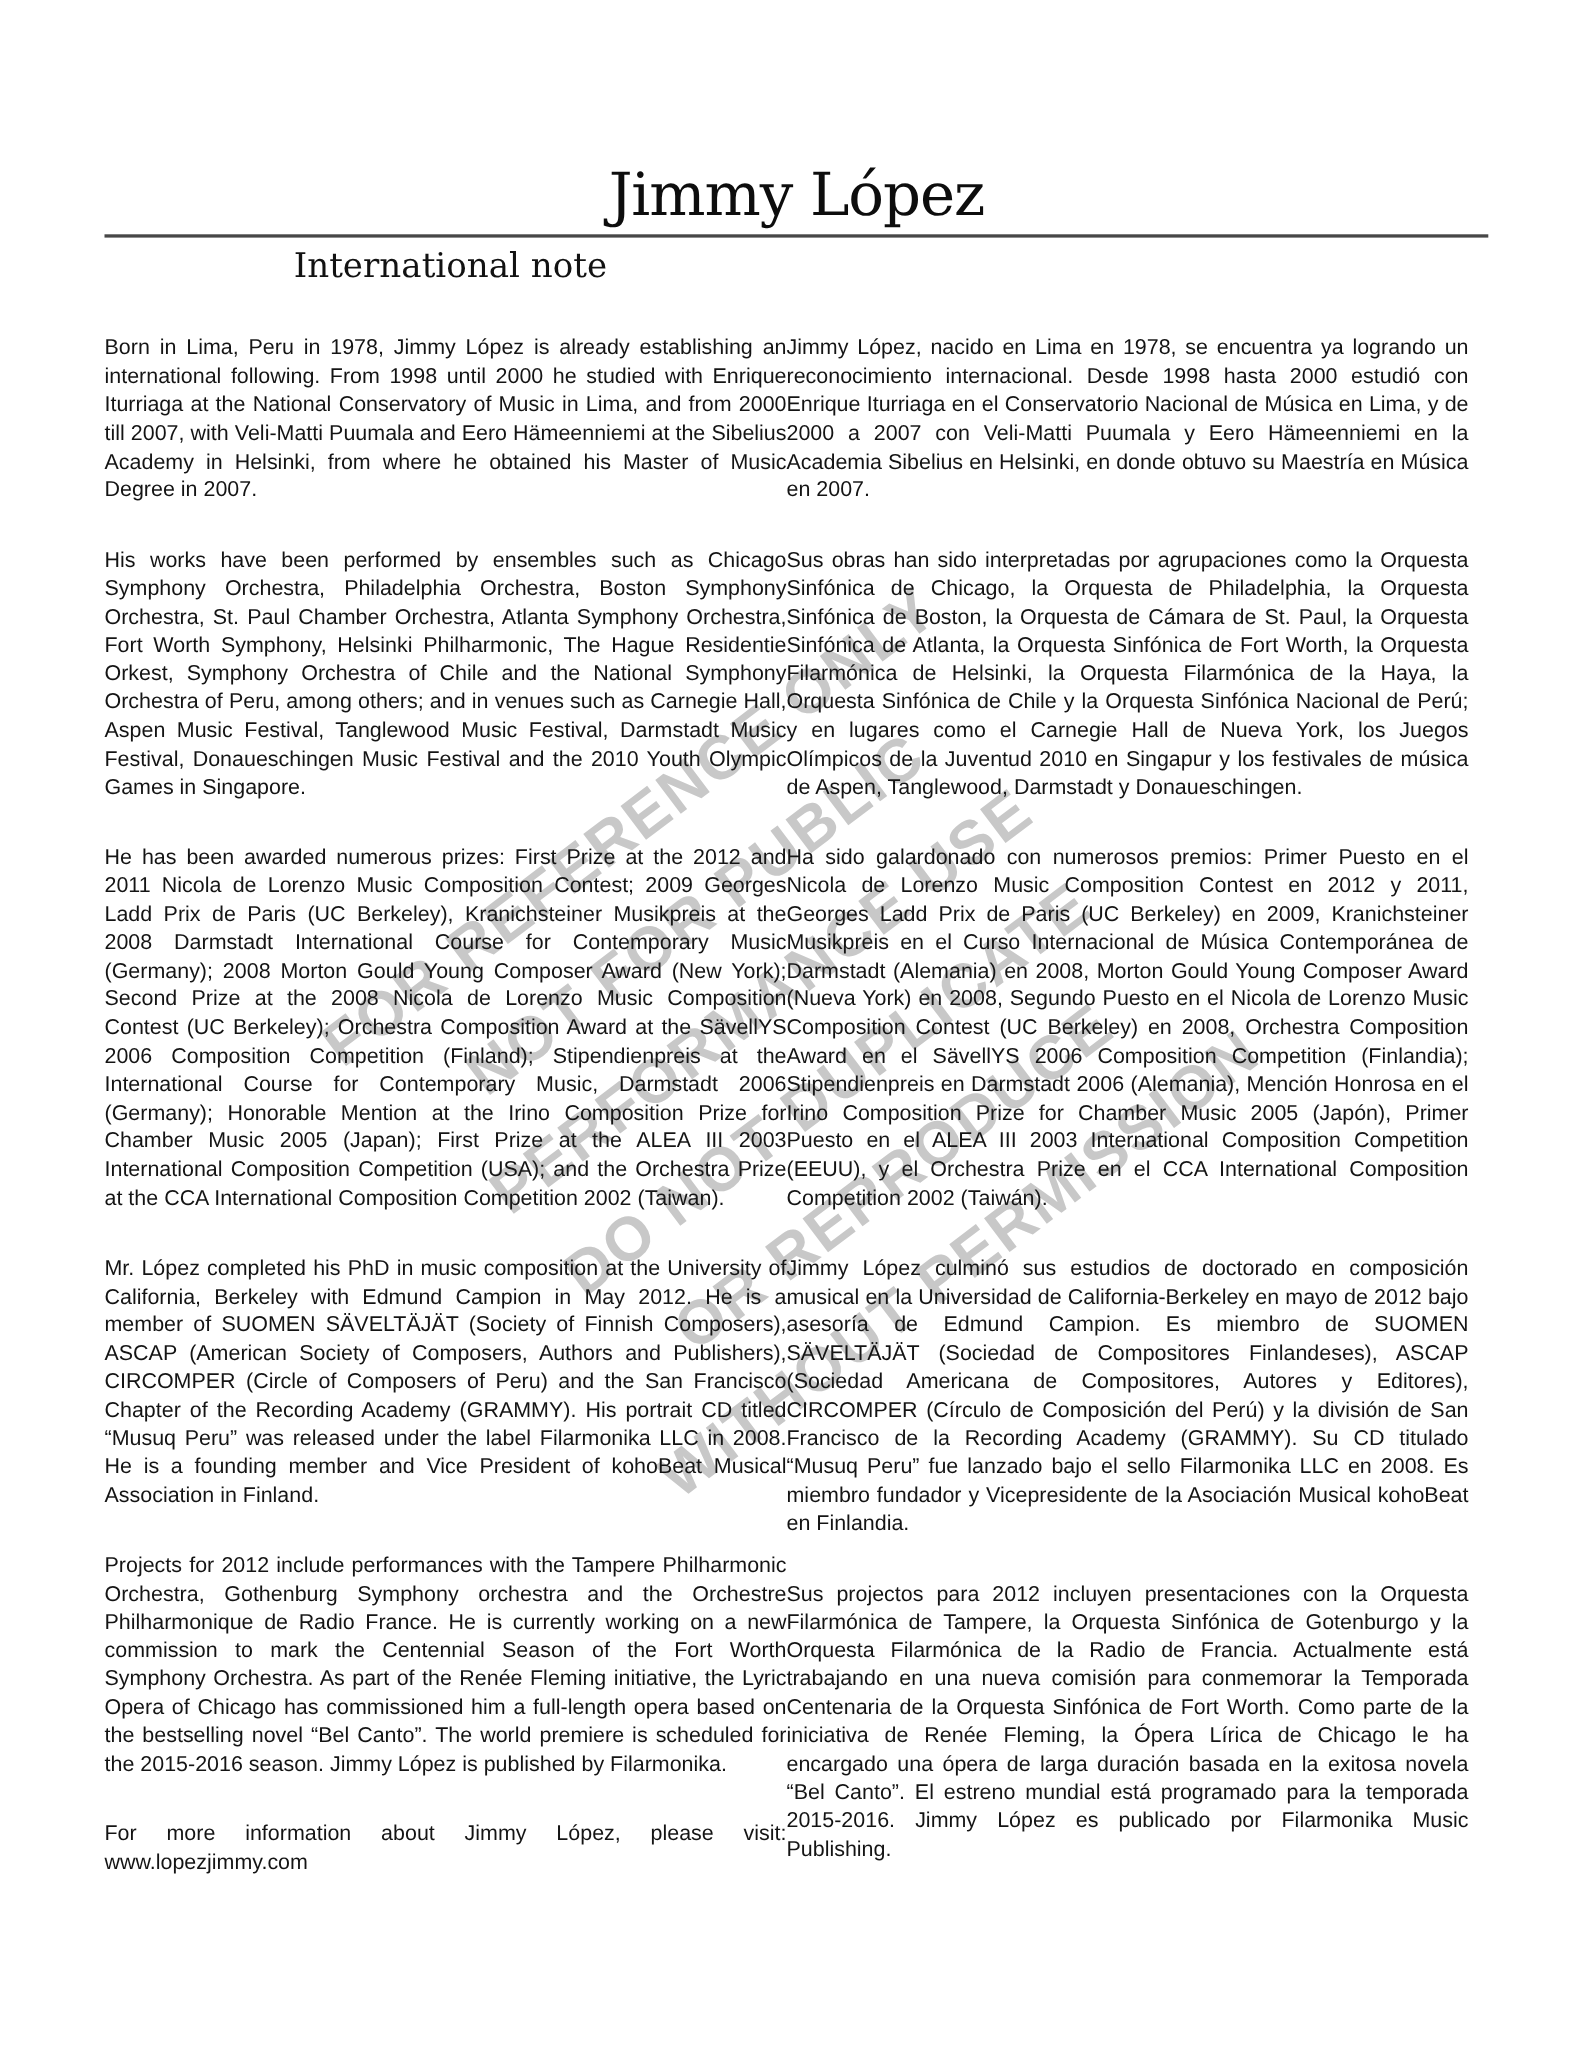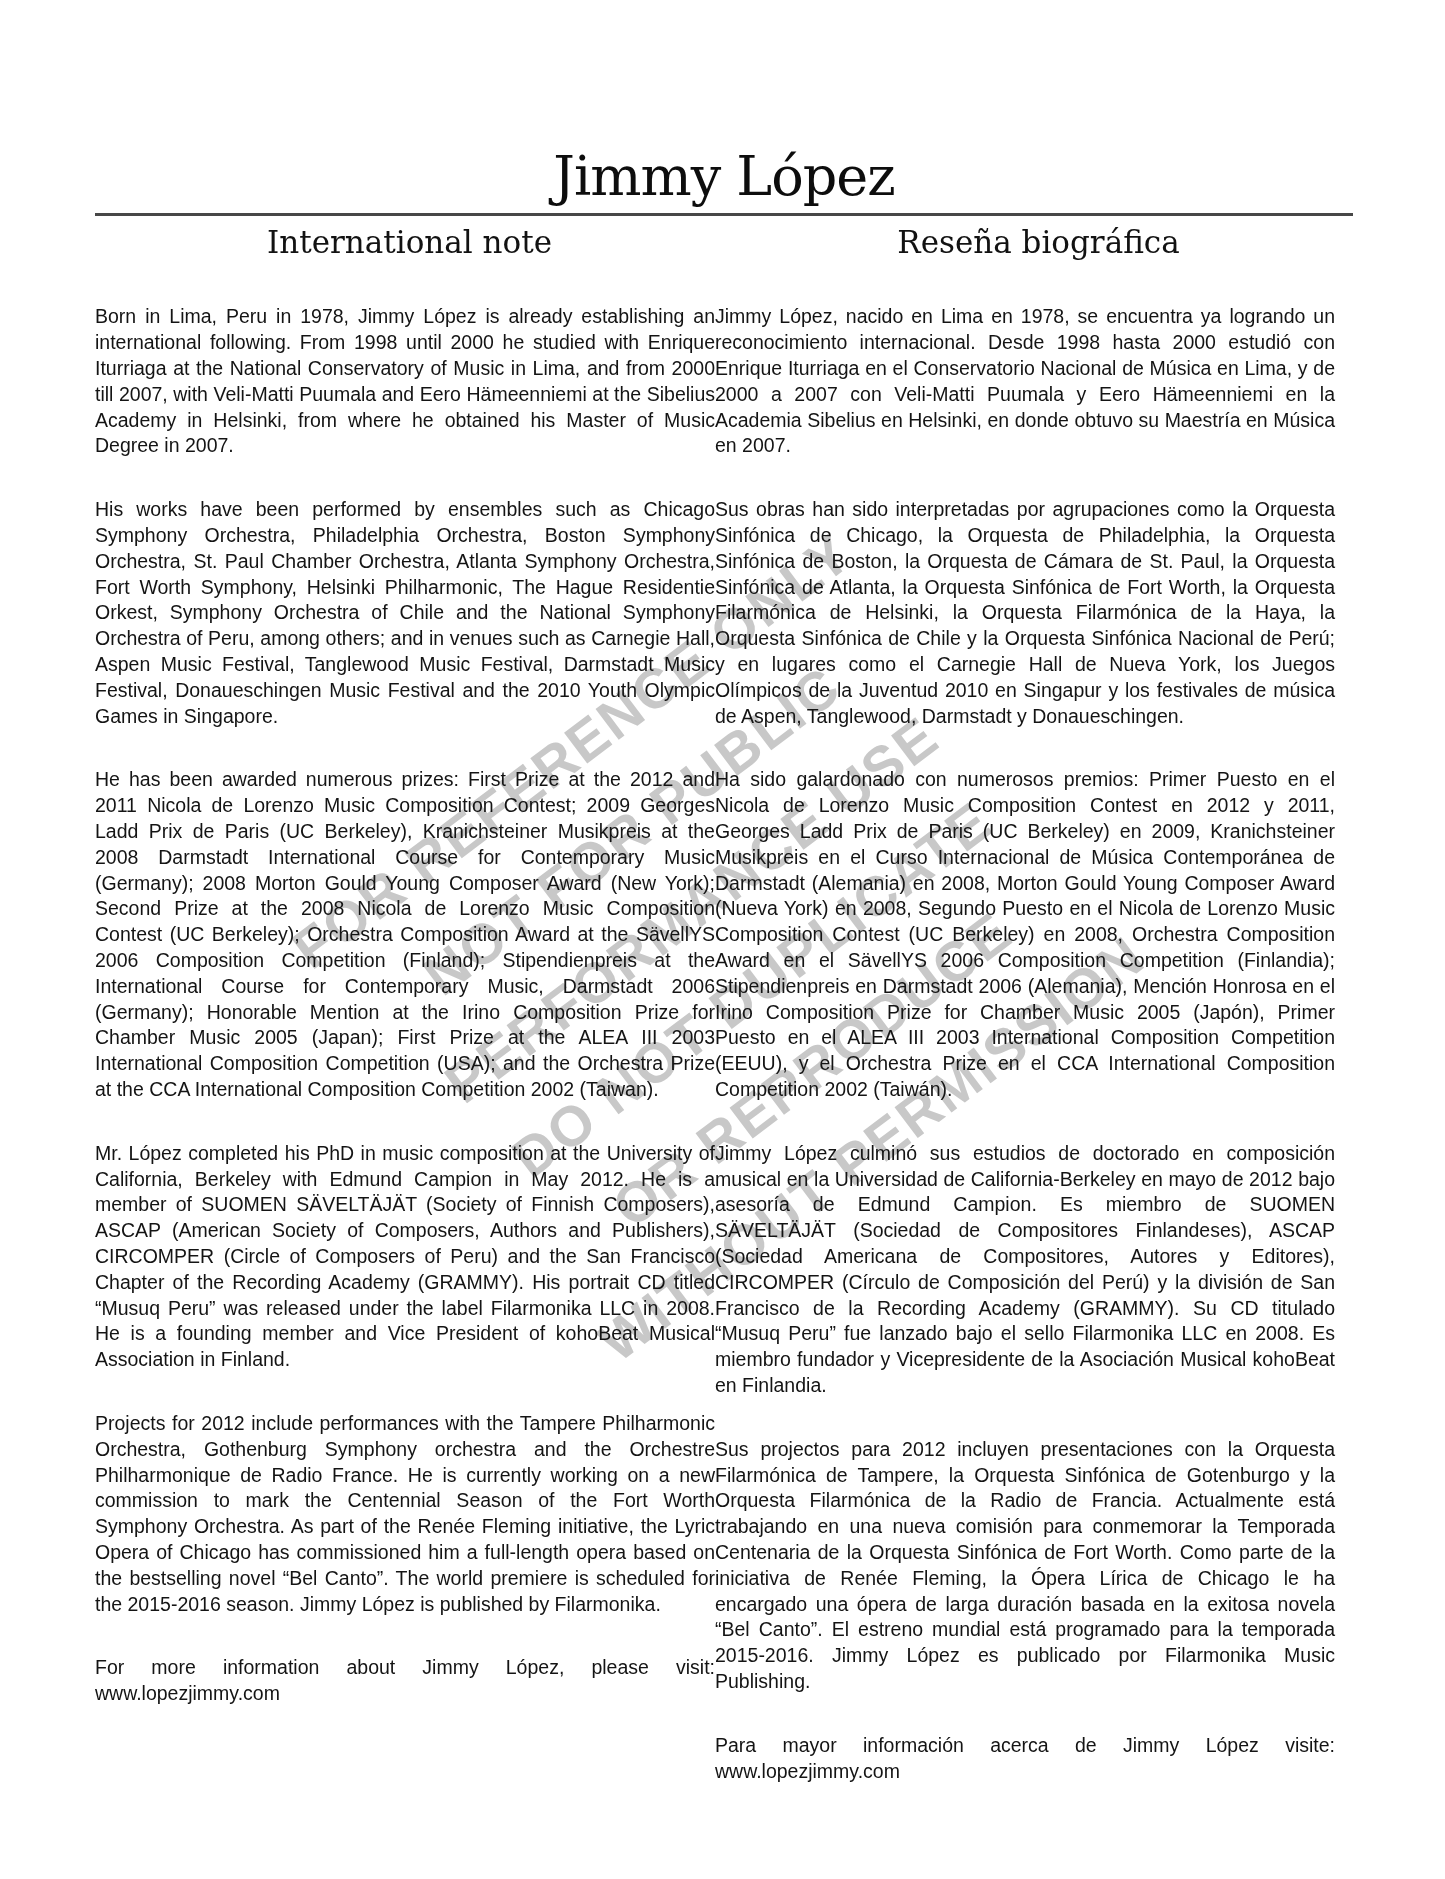--- a/index.html
+++ b/index.html
@@ -86,38 +86,36 @@
     <div>WITHOUT PERMISSION</div>
   </div>
 
   <div class="content">
 
     <h1 class="title">Jimmy López</h1>
     <div class="rule" style="background: rgb(71, 71, 71);"></div>
 
     <div class="headers">
       <div class="col-header">International note</div>
-      <div class="col-header">Reseña biográfica</div>
     </div>
 
     <div class="columns">
 
       <div class="col">
         <p>Born in Lima, Peru in 1978, Jimmy López is already establishing an international following. From 1998 until 2000 he studied with Enrique Iturriaga at the National Conservatory of Music in Lima, and from 2000 till 2007, with Veli-Matti Puumala and Eero Hämeenniemi at the Sibelius Academy in Helsinki, from where he obtained his Master of Music Degree in 2007.</p>
         <p>His works have been performed by ensembles such as Chicago Symphony Orchestra, Philadelphia Orchestra, Boston Symphony Orchestra, St. Paul Chamber Orchestra, Atlanta Symphony Orchestra, Fort Worth Symphony, Helsinki Philharmonic, The Hague Residentie Orkest, Symphony Orchestra of Chile and the National Symphony Orchestra of Peru, among others; and in venues such as Carnegie Hall, Aspen Music Festival, Tanglewood Music Festival, Darmstadt Music Festival, Donaueschingen Music Festival and the 2010 Youth Olympic Games in Singapore.</p>
         <p>He has been awarded numerous prizes: <b>First Prize</b> at the 2012 and 2011 <b>Nicola de Lorenzo Music Composition Contest</b>; 2009 <b>Georges Ladd Prix de Paris</b> (UC Berkeley), <b>Kranichsteiner Musikpreis</b> at the 2008 <b>Darmstadt International Course for Contemporary Music</b> (Germany); 2008 <b>Morton Gould Young Composer Award</b> (New York); <b>Second Prize</b> at the 2008 <b>Nicola de Lorenzo Music Composition Contest</b> (UC Berkeley); <b>Orchestra Composition Award</b> at the <b>SävellYS 2006 Composition Competition</b> (Finland); <b>Stipendienpreis</b> at the <b>International Course for Contemporary Music</b>, Darmstadt 2006 (Germany); <b>Honorable Mention</b> at the <b>Irino Composition Prize for Chamber Music</b> 2005 (Japan); <b>First Prize</b> at the <b>ALEA III 2003 International Composition Competition</b> (USA); and the <b>Orchestra Prize</b> at the <b>CCA International Composition Competition</b> 2002 (Taiwan).</p>
         <p>Mr. López completed his PhD in music composition at the University of California, Berkeley with Edmund Campion in May 2012. He is a member of SUOMEN SÄVELTÄJÄT (Society of Finnish Composers), ASCAP (American Society of Composers, Authors and Publishers), CIRCOMPER (Circle of Composers of Peru) and the San Francisco Chapter of the Recording Academy (GRAMMY). His portrait CD titled “Musuq Peru” was released under the label Filarmonika LLC in 2008. He is a founding member and Vice President of kohoBeat Musical Association in Finland.</p>
         <p>Projects for 2012 include performances with the Tampere Philharmonic Orchestra, Gothenburg Symphony orchestra and the Orchestre Philharmonique de Radio France. He is currently working on a new commission to mark the Centennial Season of the Fort Worth Symphony Orchestra. As part of the Renée Fleming initiative, the Lyric Opera of Chicago has commissioned him a full-length opera based on the bestselling novel “Bel Canto”. The world premiere is scheduled for the 2015-2016 season. Jimmy López is published by Filarmonika.</p>
         <p>For more information about Jimmy López, please visit: www.lopezjimmy.com</p>
       </div>
 
       <div class="col">
         <p>Jimmy López, nacido en Lima en 1978, se encuentra ya logrando un reconocimiento internacional. Desde 1998 hasta 2000 estudió con Enrique Iturriaga en el Conservatorio Nacional de Música en Lima, y de 2000 a 2007 con Veli-Matti Puumala y Eero Hämeenniemi en la Academia Sibelius en Helsinki, en donde obtuvo su Maestría en Música en 2007.</p>
         <p>Sus obras han sido interpretadas por agrupaciones como la Orquesta Sinfónica de Chicago, la Orquesta de Philadelphia, la Orquesta Sinfónica de Boston, la Orquesta de Cámara de St. Paul, la Orquesta Sinfónica de Atlanta, la Orquesta Sinfónica de Fort Worth, la Orquesta Filarmónica de Helsinki, la Orquesta Filarmónica de la Haya, la Orquesta Sinfónica de Chile y la Orquesta Sinfónica Nacional de Perú; y en lugares como el Carnegie Hall de Nueva York, los Juegos Olímpicos de la Juventud 2010 en Singapur y los festivales de música de Aspen, Tanglewood, Darmstadt y Donaueschingen.</p>
         <p>Ha sido galardonado con numerosos premios: <b>Primer Puesto</b> en el <b>Nicola de Lorenzo Music Composition Contest</b> en 2012 y 2011, <b>Georges Ladd Prix de Paris</b> (UC Berkeley) en 2009, <b>Kranichsteiner Musikpreis</b> en el <b>Curso Internacional de Música Contemporánea de Darmstadt</b> (Alemania) en 2008, <b>Morton Gould Young Composer Award</b> (Nueva York) en 2008, <b>Segundo Puesto</b> en el <b>Nicola de Lorenzo Music Composition Contest</b> (UC Berkeley) en 2008, <b>Orchestra Composition Award</b> en el <b>SävellYS 2006 Composition Competition</b> (Finlandia); <b>Stipendienpreis</b> en <b>Darmstadt</b> 2006 (Alemania), <b>Mención Honrosa</b> en el <b>Irino Composition Prize for Chamber Music</b> 2005 (Japón), <b>Primer Puesto</b> en el <b>ALEA III 2003 International Composition Competition</b> (EEUU), y el <b>Orchestra Prize</b> en el <b>CCA International Composition Competition</b> 2002 (Taiwán).</p>
         <p>Jimmy López culminó sus estudios de doctorado en composición musical en la Universidad de California-Berkeley en mayo de 2012 bajo asesoría de Edmund Campion. Es miembro de SUOMEN SÄVELTÄJÄT (Sociedad de Compositores Finlandeses), ASCAP (Sociedad Americana de Compositores, Autores y Editores), CIRCOMPER (Círculo de Composición del Perú) y la división de San Francisco de la Recording Academy (GRAMMY). Su CD titulado “Musuq Peru” fue lanzado bajo el sello Filarmonika LLC en 2008. Es miembro fundador y Vicepresidente de la Asociación Musical kohoBeat en Finlandia.</p>
         <p>Sus projectos para 2012 incluyen presentaciones con la Orquesta Filarmónica de Tampere, la Orquesta Sinfónica de Gotenburgo y la Orquesta Filarmónica de la Radio de Francia. Actualmente está trabajando en una nueva comisión para conmemorar la Temporada Centenaria de la Orquesta Sinfónica de Fort Worth. Como parte de la iniciativa de Renée Fleming, la Ópera Lírica de Chicago le ha encargado una ópera de larga duración basada en la exitosa novela “Bel Canto”. El estreno mundial está programado para la temporada 2015-2016. Jimmy López es publicado por Filarmonika Music Publishing.</p>
-        <p>Para mayor información acerca de Jimmy López visite: www.lopezjimmy.com</p>
       </div>
 
     </div>
   </div>
 </div>
 
 </body></html>

